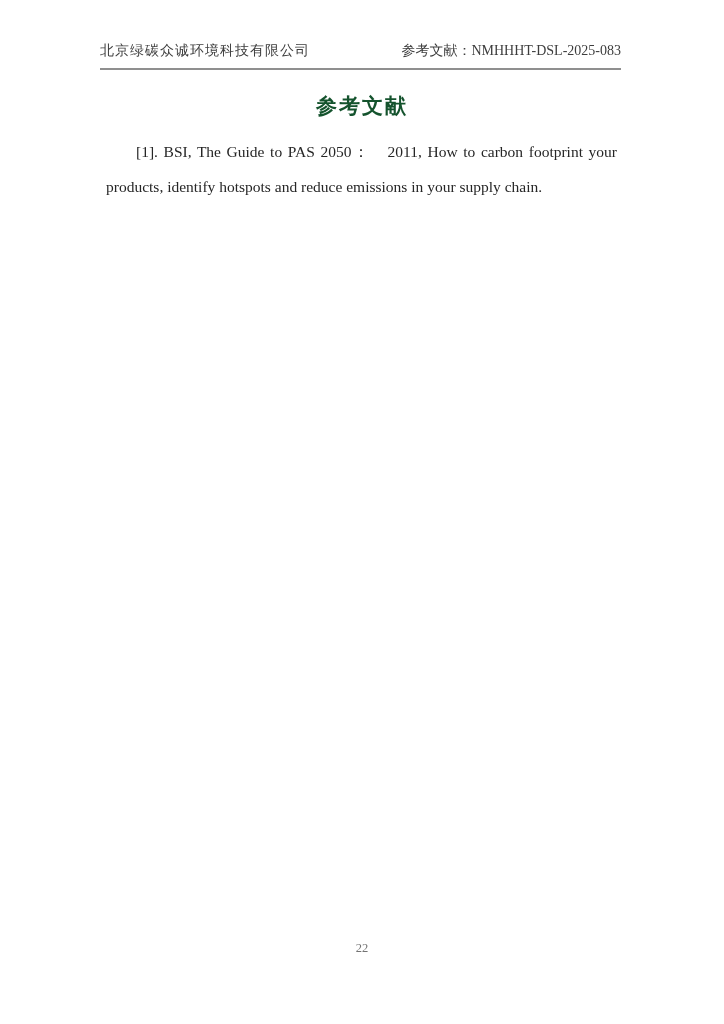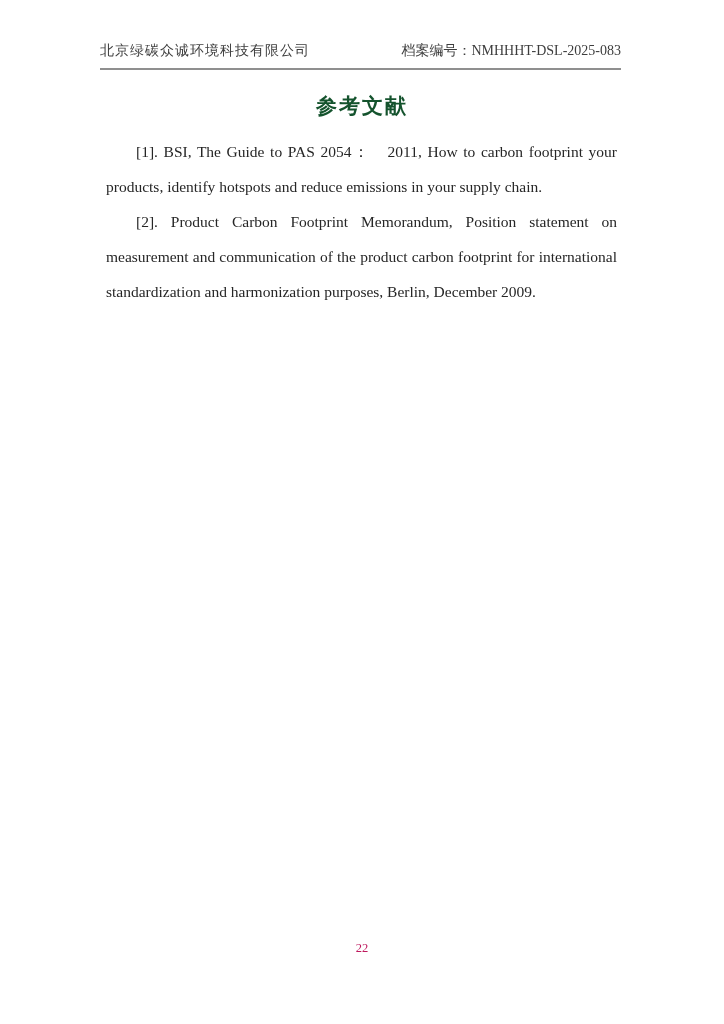--- a/index.html
+++ b/index.html
@@ -67,37 +67,36 @@
     margin: 0;
     text-indent: 30px;
   }
   .page-number {
     position: absolute;
     left: 0;
     right: 0;
     top: 941px;
     text-align: center;
     font-size: 12.5px;
-    color: #be185d;
+    color: #737373;
   }
 </style>
 </head>
 <body>
 
 <div class="page">
 
   <div class="doc-header">
     <span class="company">北京绿碳众诚环境科技有限公司</span>
-    <span class="doc-no"><span>档案编号：</span><span>NMHHHT-DSL-2025-083</span></span>
+    <span class="doc-no"><span>参考文献：</span><span>NMHHHT-DSL-2025-083</span></span>
   </div>
 
   <div class="header-rule"></div>
 
   <div class="doc-title">参考文献</div>
 
   <div class="content">
-    <p>[1]. BSI, The Guide to PAS 2054：　2011, How to carbon footprint your products, identify hotspots and reduce emissions in your supply chain.</p>
-    <p>[2]. Product Carbon Footprint Memorandum, Position statement on measurement and communication of the product carbon footprint for international standardization and harmonization purposes, Berlin, December 2009.</p>
+    <p>[1]. BSI, The Guide to PAS 2050：　2011, How to carbon footprint your products, identify hotspots and reduce emissions in your supply chain.</p>
   </div>
 
   <div class="page-number">22</div>
 
 </div>
 
 </body></html>

